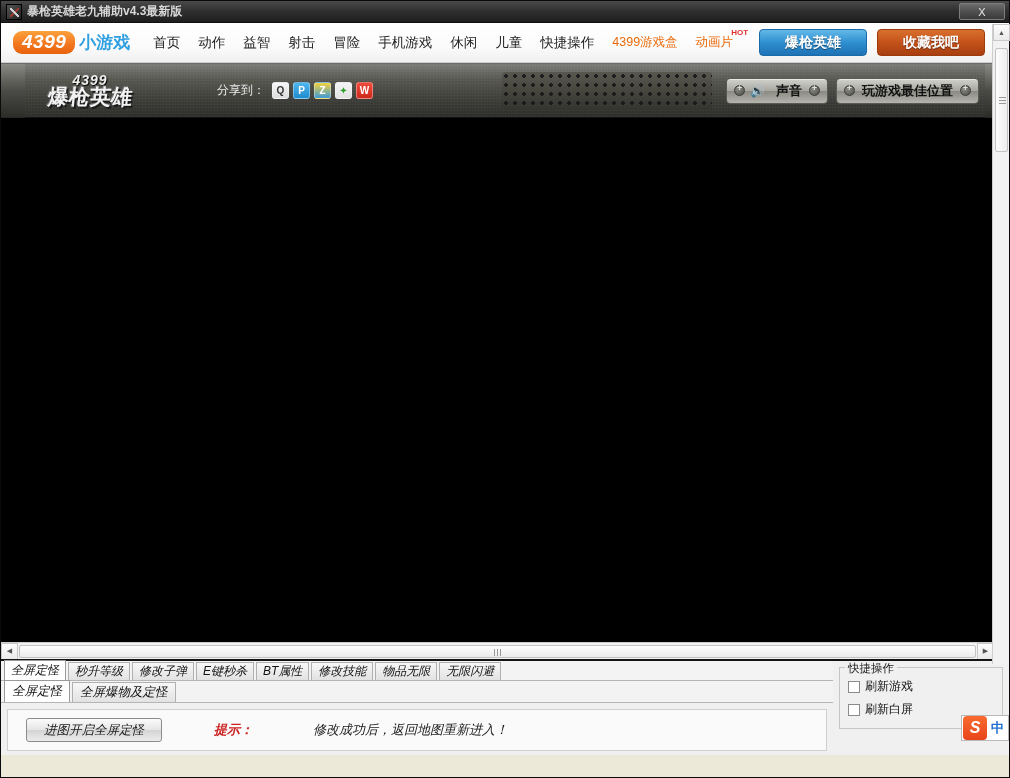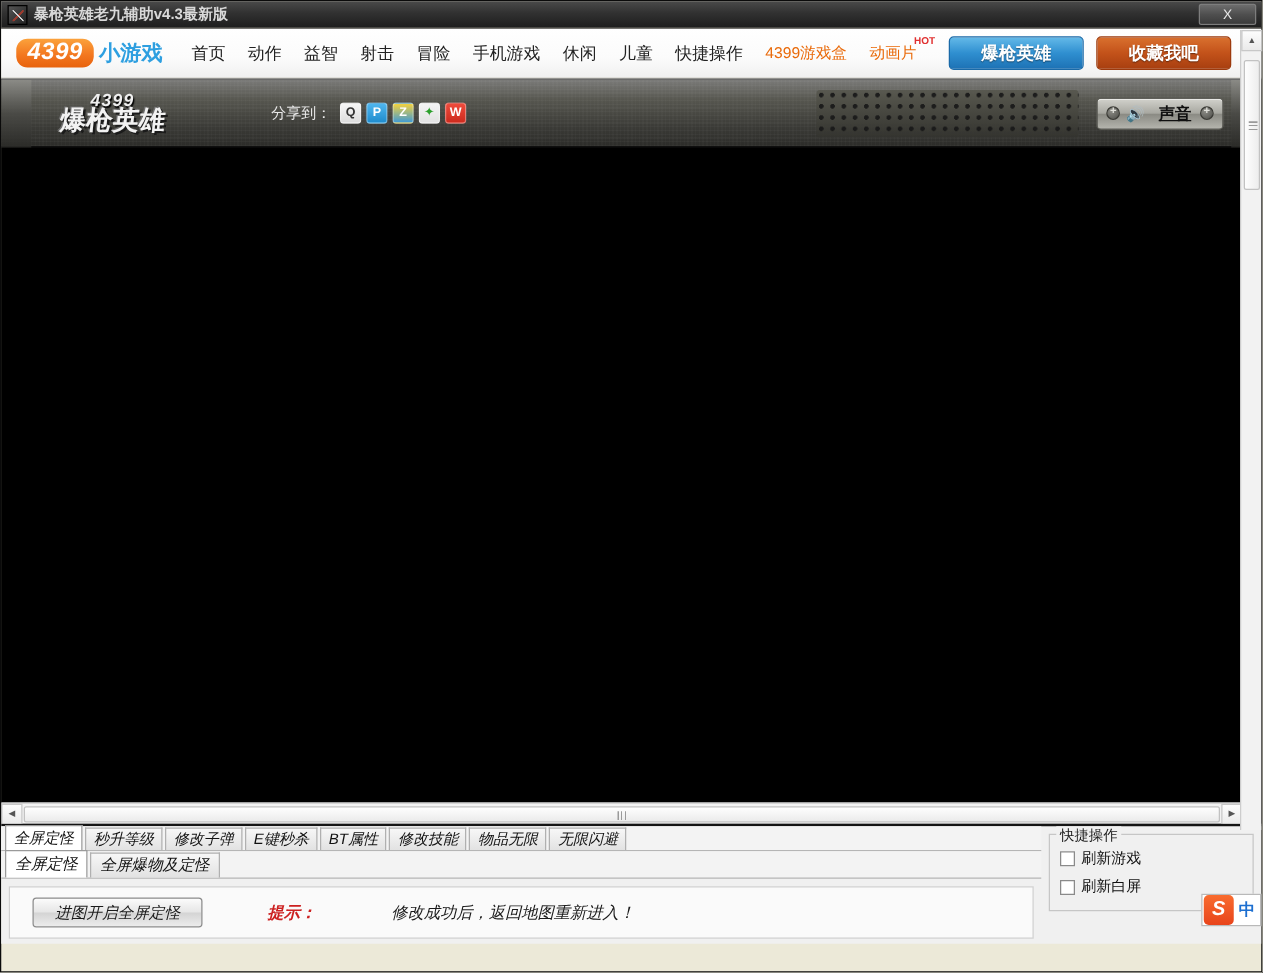--- a/index.html
+++ b/index.html
@@ -225,21 +225,21 @@
     background: radial-gradient(circle at 35% 30%, #8e8e88, #4d4d48);
     border: 1px solid #3b3b36;
     position: relative;
     flex: 0 0 auto;
   }
   .knob::after {
     content: "+";
     position: absolute; left: 0; right: 0; top: -3px;
     text-align: center; font-size: 9px; color: #e0e0da; font-weight: bold;
   }
-  .ctrl-label { margin: 0 7px; white-space: nowrap; text-decoration: underline; }
+  .ctrl-label { margin: 0 7px; white-space: nowrap; }
   .spk { margin: 0 4px 0 5px; font-size: 12px; color: #161616; }
 
   .game-stage { background: #000; height: 541px; }
 
   
   .vscroll {
     position: absolute; right: 0; top: 23px;
     width: 17px; height: 640px;
     background: #f2f2f2;
     border-left: 1px solid #cdcdcd;
@@ -477,20 +477,25 @@
       </div>
 
       <div class="banner-right">
         <div class="vent"></div>
         <div class="ctrl-btn">
           <span class="knob"></span>
           <span class="spk">🔊</span>
           <span class="ctrl-label">声音</span>
           <span class="knob"></span>
         </div>
+        <div class="ctrl-btn">
+          <span class="knob"></span>
+          <span class="ctrl-label">玩游戏最佳位置</span>
+          <span class="knob"></span>
+        </div>
       </div>
     </div>
 
     <div class="game-stage"></div>
 
     <div class="hscroll">
       <div class="hs-arrow">◀</div>
       <div class="hs-thumb"></div>
       <div class="hs-arrow">▶</div>
     </div>

